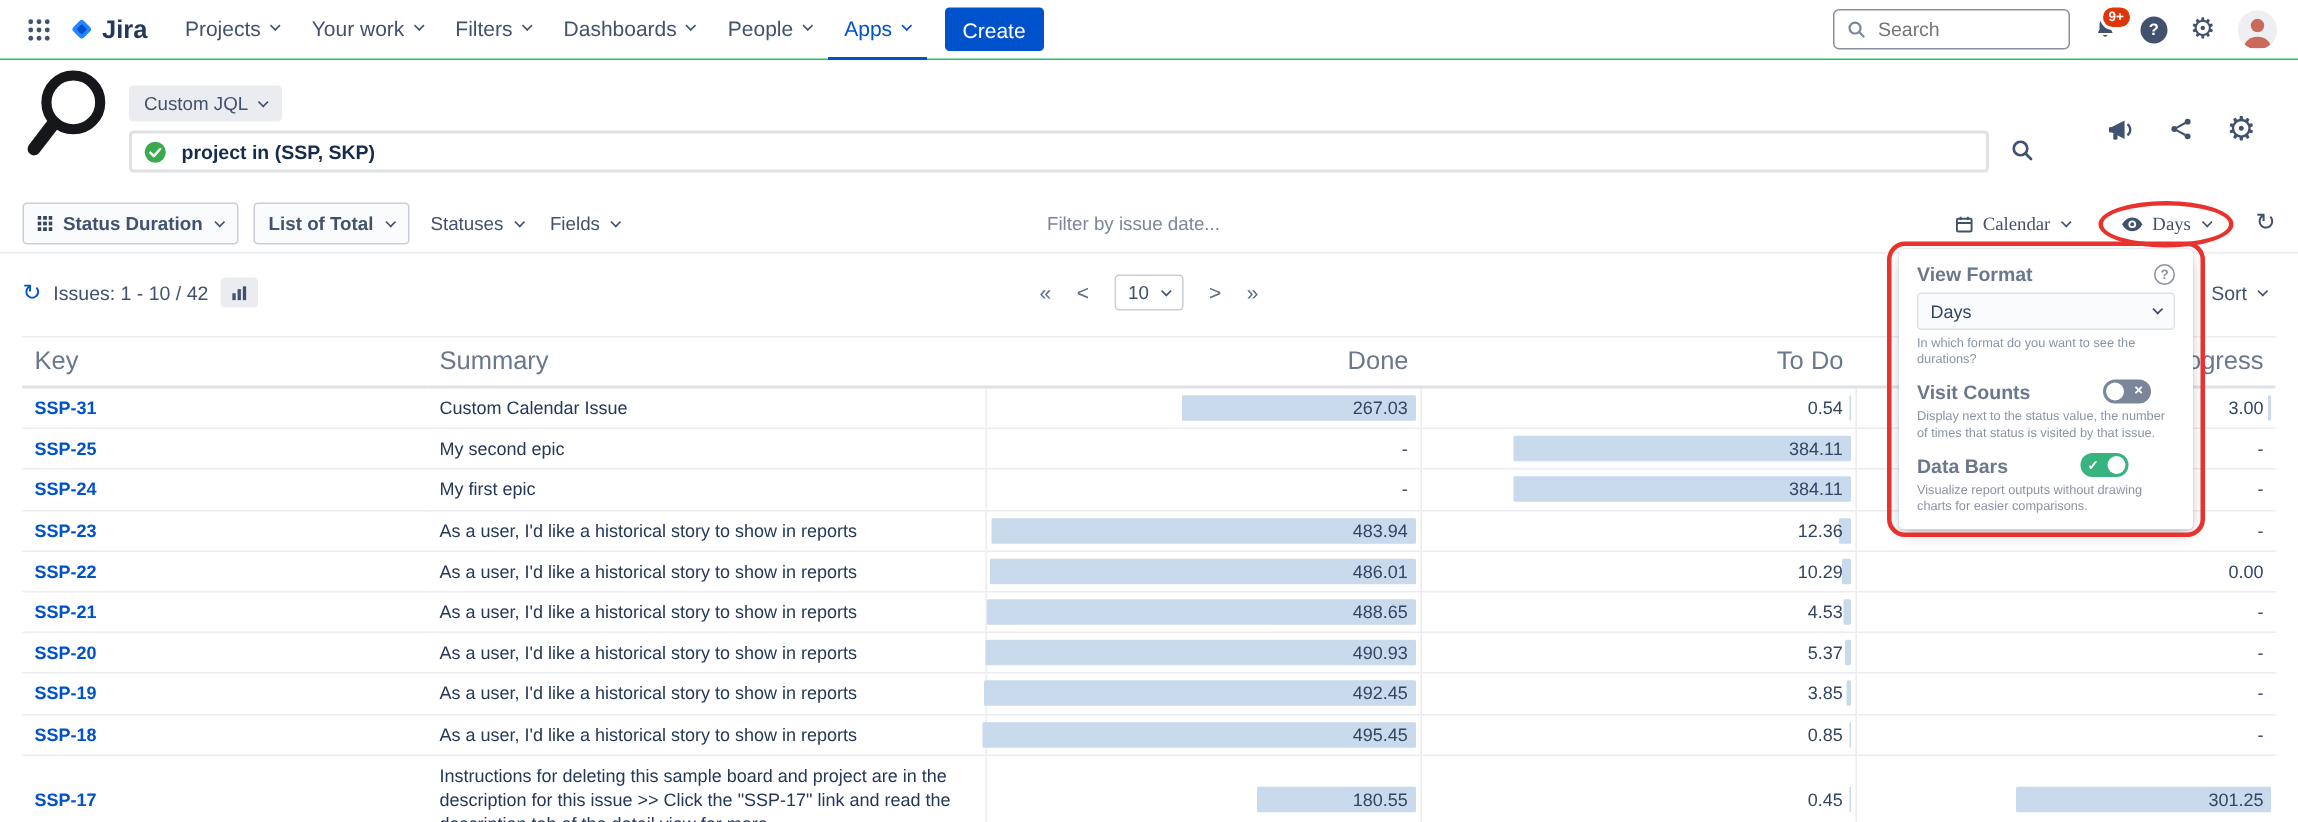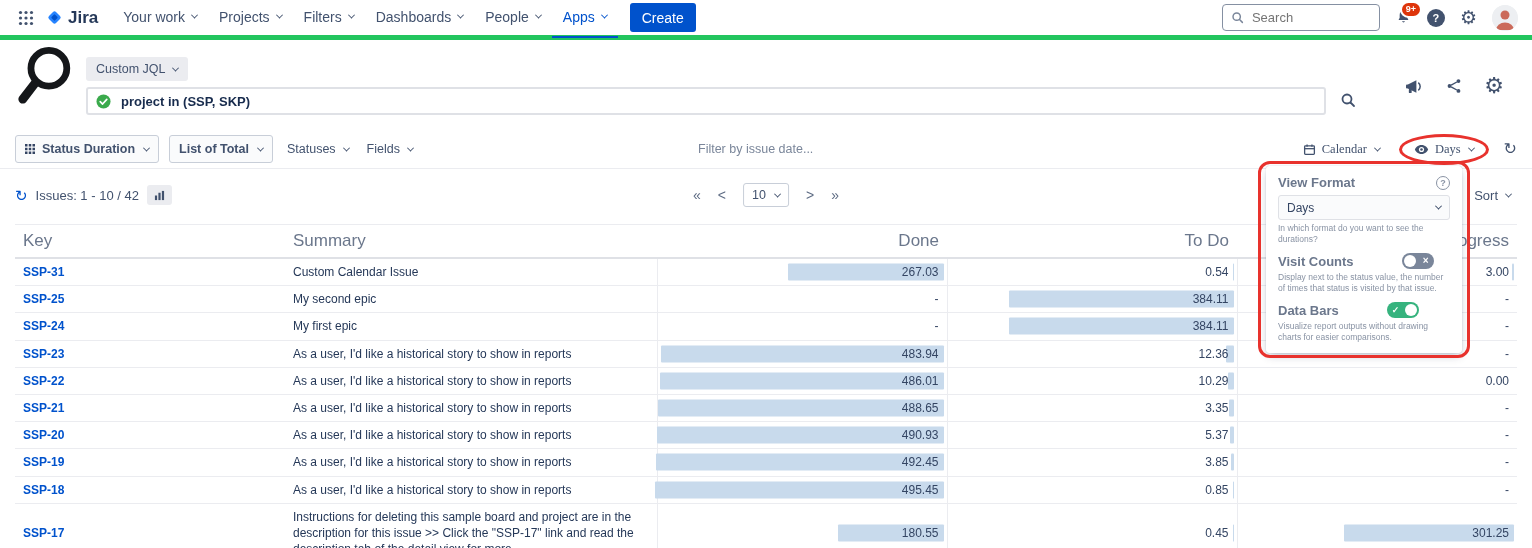--- a/index.html
+++ b/index.html
@@ -5,21 +5,21 @@
   * { box-sizing: border-box; }
   html,body { margin:0; padding:0; }
   body { width:1532px; height:548px; background:#fff; font-family:"Liberation Sans", sans-serif; color:#172b4d; }
   button { font-family:inherit; cursor:pointer; }
   .page { position:relative; width:1532px; height:548px; overflow:hidden; background:#fff; }
 
   
   .chev { display:inline-block; width:5px; height:5px; border-right:1.6px solid currentColor; border-bottom:1.6px solid currentColor; transform:rotate(45deg) translate(-1px,-1px); margin-left:2px; }
 
   
-  .topnav { position:absolute; top:0; left:0; right:0; height:40px; display:flex; justify-content:space-between; padding:0 14px; border-bottom:5px solid #22c55e; background:#fff; }
+  .topnav { position:absolute; top:0; left:0; right:0; height:40px; display:flex; justify-content:space-between; padding:0 14px; border-bottom:1px solid #22c55e; background:#fff; }
   .tn-left { display:flex; align-items:center; }
   .appswitcher { display:flex; padding:4px; cursor:pointer; }
   .jira-logo { display:flex; align-items:center; gap:5px; margin:0 14px 0 8px; cursor:pointer; }
   .jira-word { font-size:17px; font-weight:700; color:#253858; }
   .tn-menu { display:flex; height:40px; }
   .nav-item { display:flex; align-items:center; gap:5px; padding:0 11px; font-size:14px; font-weight:500; color:#42526e; height:40px; border-bottom:2.5px solid transparent; cursor:pointer; }
   .nav-item.active { color:#0052cc; border-bottom-color:#0052cc; }
   .create-btn { margin-left:12px; background:#0052cc; color:#fff; border:none; border-radius:3px; font-size:14px; font-weight:500; height:29px; padding:0 12px; }
   .tn-right { display:flex; align-items:center; gap:15px; }
   .tn-search { display:flex; align-items:center; gap:6px; border:1px solid #8590a2; border-radius:4px; height:27px; width:158px; padding:0 8px; }
@@ -122,25 +122,25 @@
       </span>
       <span class="jira-logo">
         <svg width="17" height="17" viewBox="0 0 24 24">
           <rect x="5" y="5" width="14" height="14" rx="3" transform="rotate(45 12 12)" fill="#2684FF"></rect>
           <rect x="8.5" y="8.5" width="7" height="7" rx="1.5" transform="rotate(45 12 12)" fill="#0052CC"></rect>
         </svg>
         <span class="jira-word">Jira</span>
       </span>
       <nav class="tn-menu">
           <div class="nav-item">
+            <span>Projects</span>
+            <i class="chev"></i>
+          </div>
+          <div class="nav-item">
             <span>Your work</span>
-            <i class="chev"></i>
-          </div>
-          <div class="nav-item">
-            <span>Projects</span>
             <i class="chev"></i>
           </div>
           <div class="nav-item">
             <span>Filters</span>
             <i class="chev"></i>
           </div>
           <div class="nav-item">
             <span>Dashboards</span>
             <i class="chev"></i>
           </div>
@@ -363,21 +363,21 @@
           <td class="td-key"><a href="#">SSP-22</a></td>
           <td class="td-sum">As a user, I'd like a historical story to show in reports</td>
           <td class="td-num"><div class="bar" style="width: 98.09%; background: rgb(200, 218, 236);"></div><span class="val">486.01</span></td>
           <td class="td-num"><div class="bar" style="width: 2.08%; background: rgb(200, 218, 236);"></div><span class="val">10.29</span></td>
           <td class="td-num"><span class="val">0.00</span></td>
         </tr>
         <tr>
           <td class="td-key"><a href="#">SSP-21</a></td>
           <td class="td-sum">As a user, I'd like a historical story to show in reports</td>
           <td class="td-num"><div class="bar" style="width: 98.63%; background: rgb(200, 218, 236);"></div><span class="val">488.65</span></td>
-          <td class="td-num"><div class="bar" style="width: 1.54%; background: rgb(200, 218, 236);"></div><span class="val">3.35</span></td>
+          <td class="td-num"><div class="bar" style="width: 1.54%; background: rgb(200, 218, 236);"></div><span class="val">4.53</span></td>
           <td class="td-num"><span class="val">-</span></td>
         </tr>
         <tr>
           <td class="td-key"><a href="#">SSP-20</a></td>
           <td class="td-sum">As a user, I'd like a historical story to show in reports</td>
           <td class="td-num"><div class="bar" style="width: 99.09%; background: rgb(200, 218, 236);"></div><span class="val">490.93</span></td>
           <td class="td-num"><div class="bar" style="width: 1.08%; background: rgb(200, 218, 236);"></div><span class="val">5.37</span></td>
           <td class="td-num"><span class="val">-</span></td>
         </tr>
         <tr>

